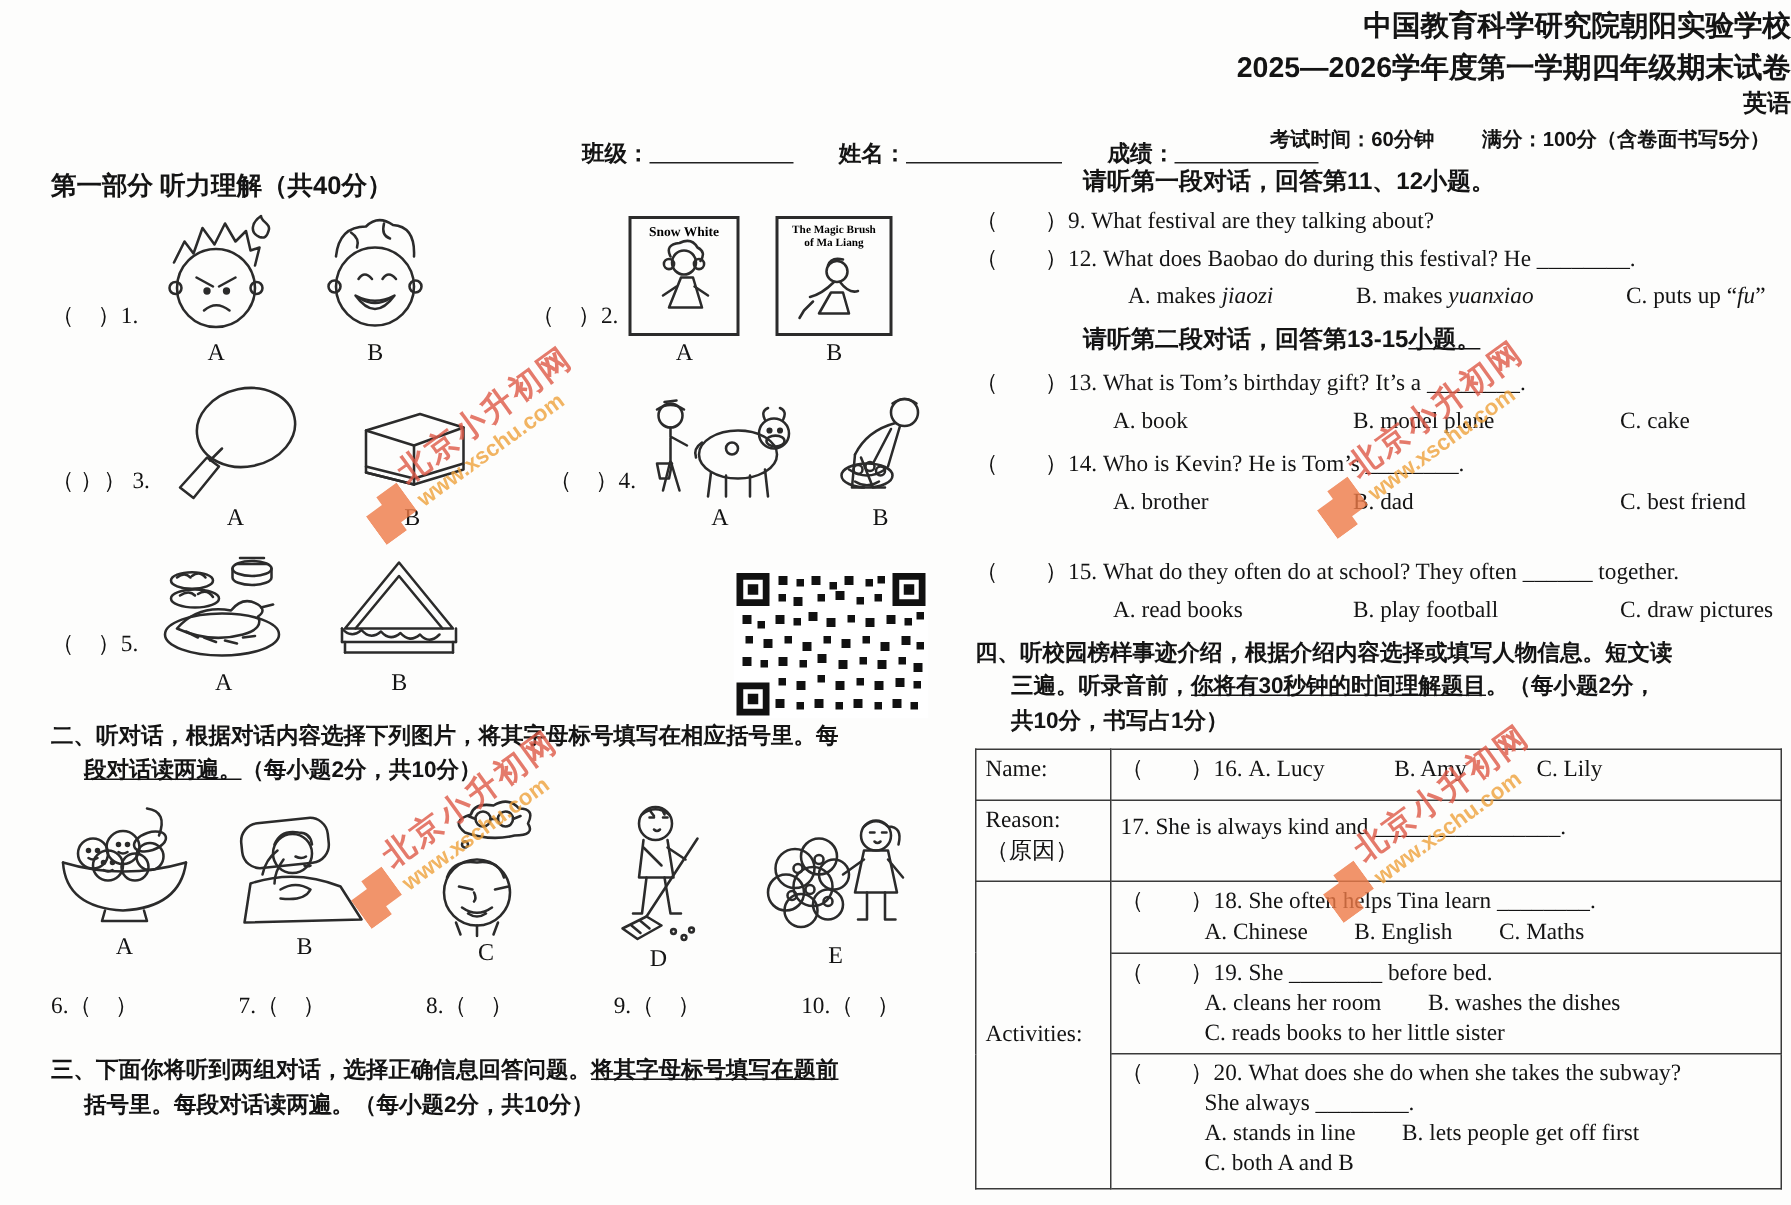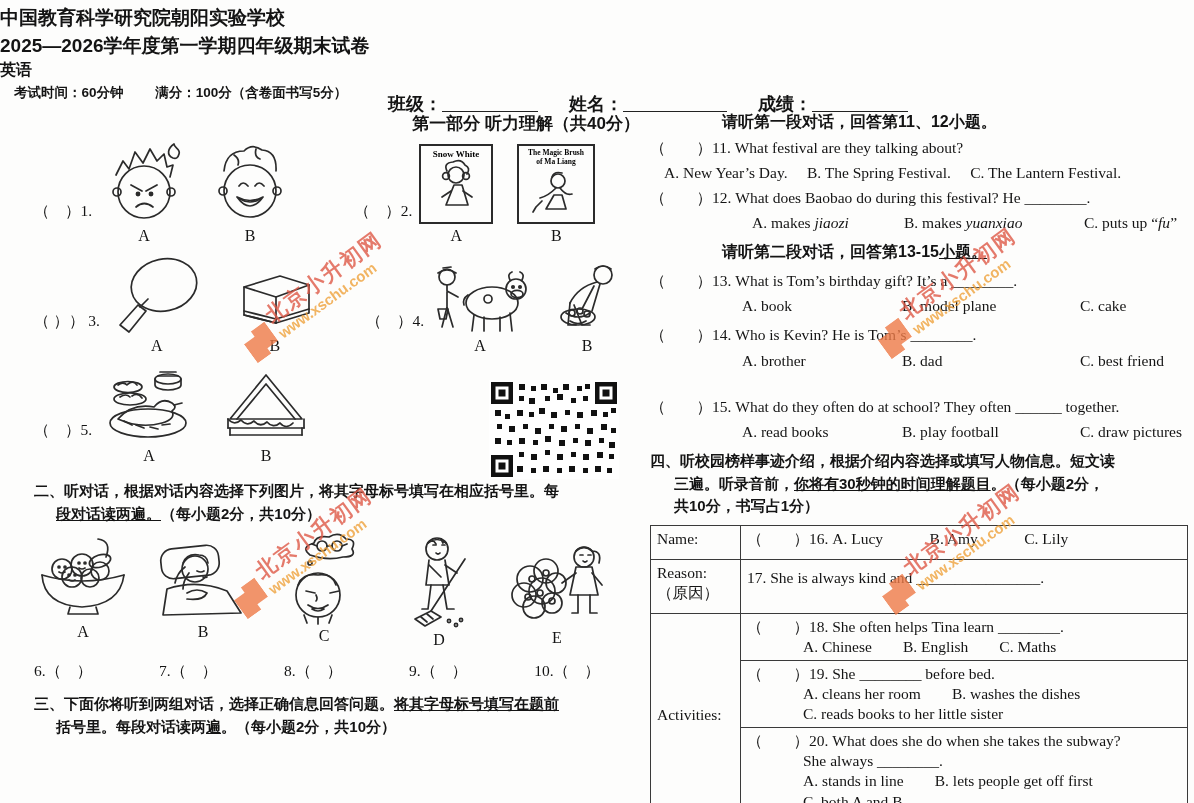--- a/index.html
+++ b/index.html
@@ -6,35 +6,35 @@
   html,body{width:1194px;height:803px}
   body{position:relative;background:#fdfdfc;color:#141414;overflow:hidden;
        font-family:"Liberation Serif","DejaVu Serif",serif;font-size:15.5px;line-height:1.3}
   .cn{font-family:"Liberation Sans","DejaVu Sans",sans-serif;font-weight:700}
   .u{text-decoration:underline}
   .it{font-style:italic}
   svg{display:block}
   .sk{stroke:#2b2b2b;stroke-width:1.7;fill:none;stroke-linecap:round;stroke-linejoin:round}
 
   
-  .hdr{position:absolute;top:6px;left:0;width:100%;text-align:left}
+  .hdr{position:absolute;top:6px;left:0;width:100%;text-align:right}
   .hdr .l1{font-size:19px}
   .hdr .l2{font-size:19px;margin-top:3px}
   .hdr .l3{font-size:16px;margin-top:2px}
   .hdr .info{font-size:13.5px;margin-top:3px}
   .hdr .info span{margin:0 14px}
-  .idline{position:absolute;top:93px;left:388px;font-size:18px;white-space:nowrap}
+  .idline{position:absolute;top:93px;left:388px;font-size:15px;white-space:nowrap}
   .idline .blank{display:inline-block;border-bottom:1.6px solid #222;height:15px;vertical-align:-2px}
   .idline .gap{display:inline-block;width:26px}
 
   
   .colL{position:absolute;left:34px;top:113px;width:606px}
   .colR{position:absolute;left:650px;top:110px;width:540px}
 
-  .p1title{text-align:right;font-size:17px;margin-bottom:4px}
+  .p1title{text-align:left;font-size:17px;margin-bottom:4px}
   .inst{font-size:15px;line-height:1.5}
   .inst .ind{padding-left:22px}
 
   .qrow{display:flex;align-items:flex-end;margin-top:6px}
   .qlabel{white-space:nowrap;font-size:15.5px;margin-right:6px;padding-bottom:26px}
   .fig{display:flex;flex-direction:column;align-items:center}
   .fig .cap{font-size:16px;margin-top:1px}
 
   .imgrow{display:flex;justify-content:space-between;margin-top:8px;width:576px}
   .ansrow{display:flex;width:566px;justify-content:space-between;margin-top:10px;font-size:15.5px}
@@ -372,21 +372,21 @@
   </div>
 
   <div class="ansrow">
     <span>6.（　）</span>
     <span>7.（　）</span>
     <span>8.（　）</span>
     <span>9.（　）</span>
     <span>10.（　）</span>
   </div>
 
-  <div class="inst cn" style="margin-top:12px">
+  <div class="inst cn" style="margin-top:22px">
     <div><span>三、下面你将听到两组对话，选择正确信息回答问题。</span><span class="u">将其字母标号填写在题前</span></div>
     <div class="ind"><span>括号里。每段对话读两</span><span class="u">遍</span><span>。（每小题2分，共10分）</span></div>
   </div>
 </div>
 
 <svg class="qr" width="130" height="99" viewBox="0 0 130 99">
   <rect width="130" height="99" fill="#fff"></rect>
   <g fill="#111">
     <rect x="2" y="2" width="22" height="22"></rect>
       <rect x="6.5" y="6.5" width="13" height="13" fill="#fff"></rect>
@@ -403,22 +403,21 @@
              M8 44h5v5h-5z M20 46h6v6h-6z M34 44h5v5h-5z M46 48h6v6h-6z M60 44h5v5h-5z M72 46h6v6h-6z M86 44h5v5h-5z M98 48h6v6h-6z M112 44h6v6h-6z M122 48h5v5h-5z
              M6 58h6v6h-6z M18 60h5v5h-5z M30 58h6v6h-6z M44 60h5v5h-5z M56 56h6v6h-6z M70 60h6v6h-6z M84 58h5v5h-5z M96 60h6v6h-6z M110 58h5v5h-5z M120 62h6v6h-6z
              M30 72h5v5h-5z M42 74h6v6h-6z M56 70h5v5h-5z M68 74h6v6h-6z M82 72h5v5h-5z M94 74h6v6h-6z M108 72h6v6h-6z M120 74h5v5h-5z
              M28 86h6v6h-6z M42 88h5v5h-5z M54 86h6v6h-6z M68 88h5v5h-5z M80 86h6v6h-6z M94 88h5v5h-5z M106 86h6v6h-6z M118 88h5v5h-5z"></path>
   </g>
 </svg>
 
 <div class="colR">
   <div class="dtitle cn">请听第一段对话，回答第11、12小题。</div>
 
-  <div class="stem">（　　）11. What festival are they talking about?</div>
-  <div class="optline">A. New Year’s Day.　 B. The Spring Festival.　 C. The Lantern Festival.</div>
+  <div class="stem">（　　）9. What festival are they talking about?</div>
 
   <div class="stem">（　　）12. What does Baobao do during this festival? He ________.</div>
   <div class="opts3i">
     <span class="o1"><span>A. makes </span><span class="it">jiaozi</span></span>
     <span class="o2"><span>B. makes </span><span class="it">yuanxiao</span></span>
     <span class="o3"><span>C. puts up “</span><span class="it">fu</span><span>”</span></span>
   </div>
 
   <div class="dtitle cn" style="margin-top:9px">
     <span>请听第二段对话，回答第13-15</span><span class="u">小题。</span>

